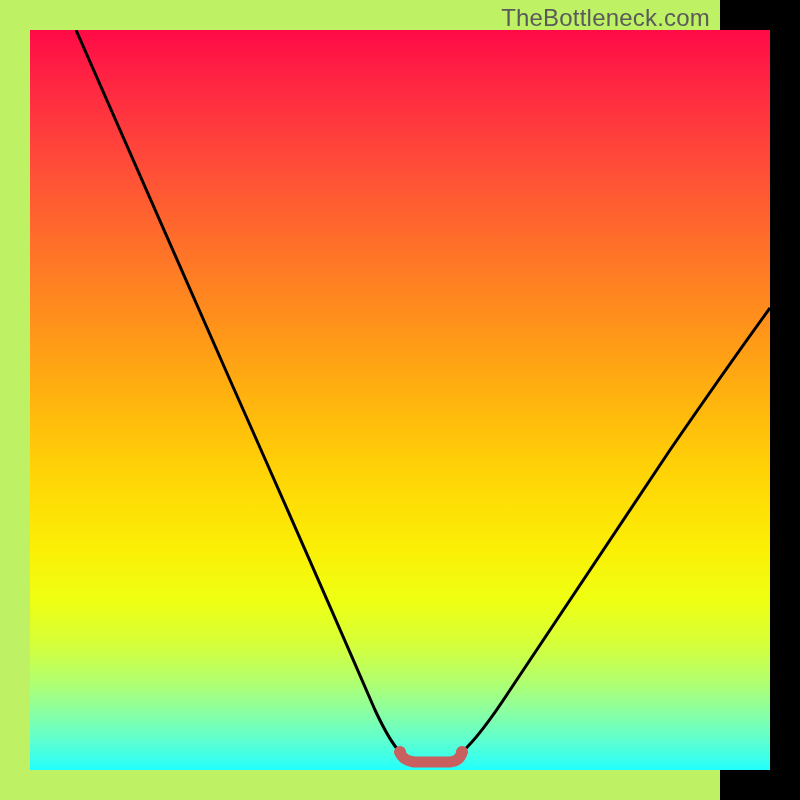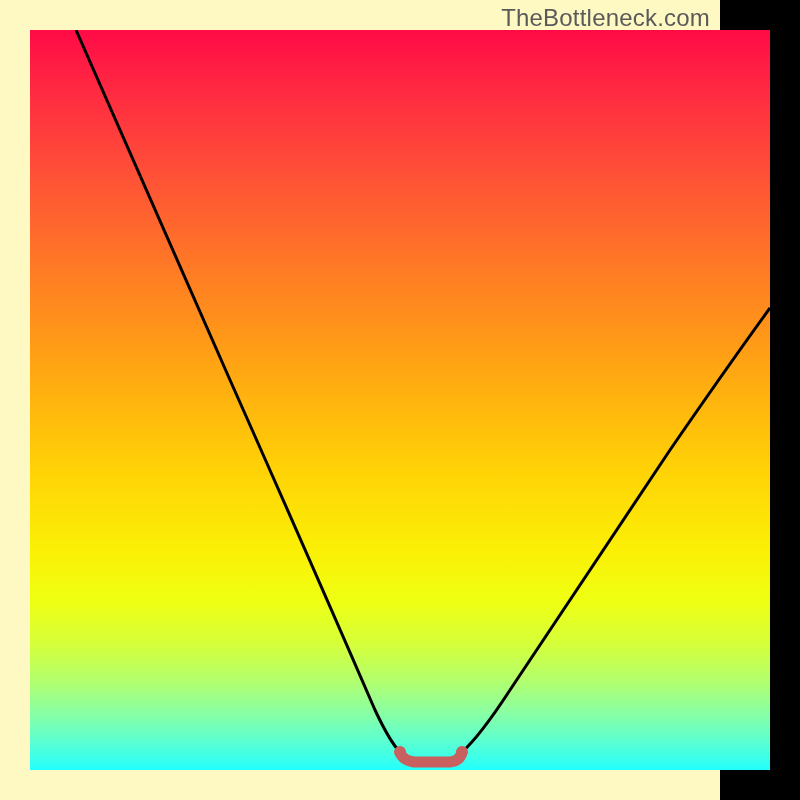--- a/index.html
+++ b/index.html
@@ -10,21 +10,21 @@
     background: #000;
     overflow: hidden;
     font-family: Arial, Helvetica, sans-serif;
   }
   .frame {
     position: absolute;
     left: 0;
     top: 0;
     width: 720px;
     height: 800px;
-    background: #fef9c3;
+    background: #bef264;
   }
   .plot {
     position: absolute;
     left: 30px;
     top: 30px;
     width: 740px;
     height: 740px;
     background: linear-gradient(to bottom,
       #ff0a46 0%,
       #ff1a44 4%,

